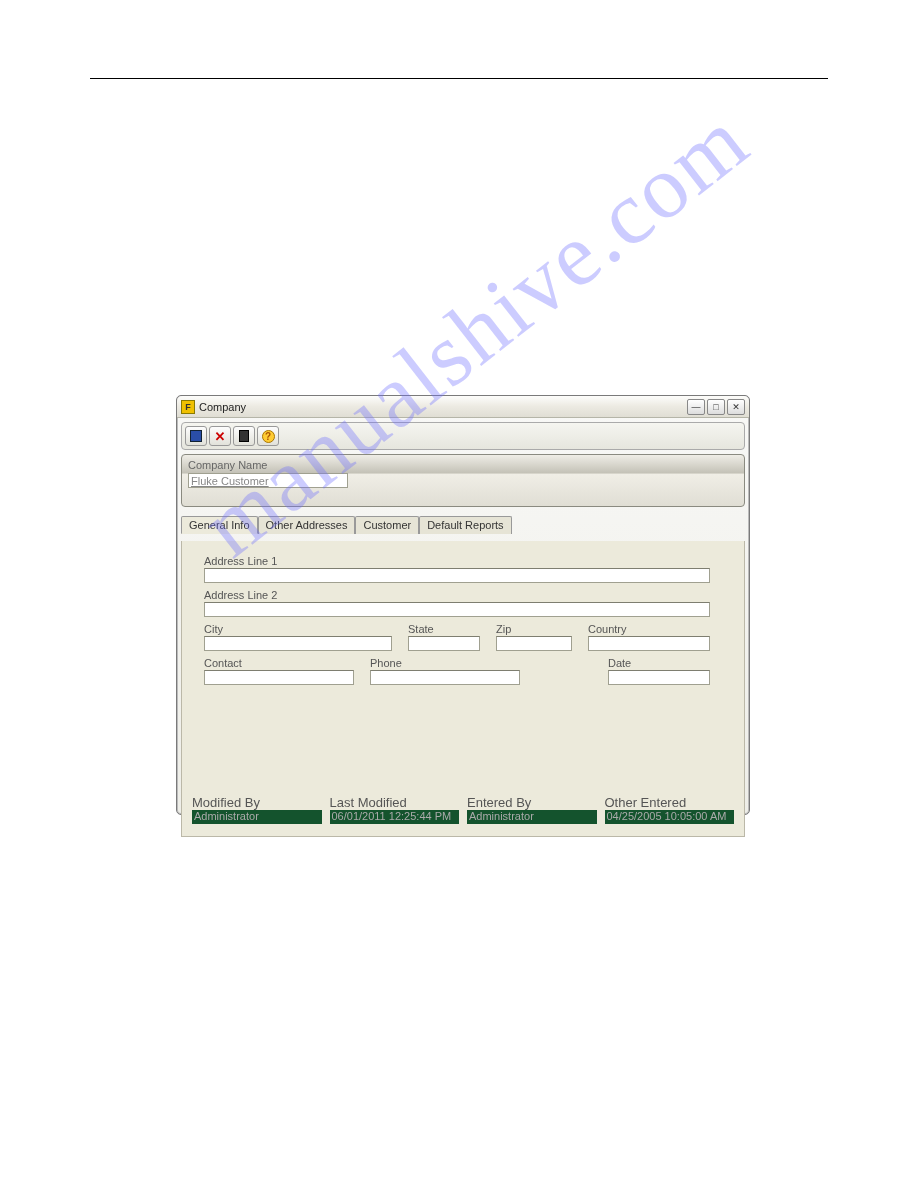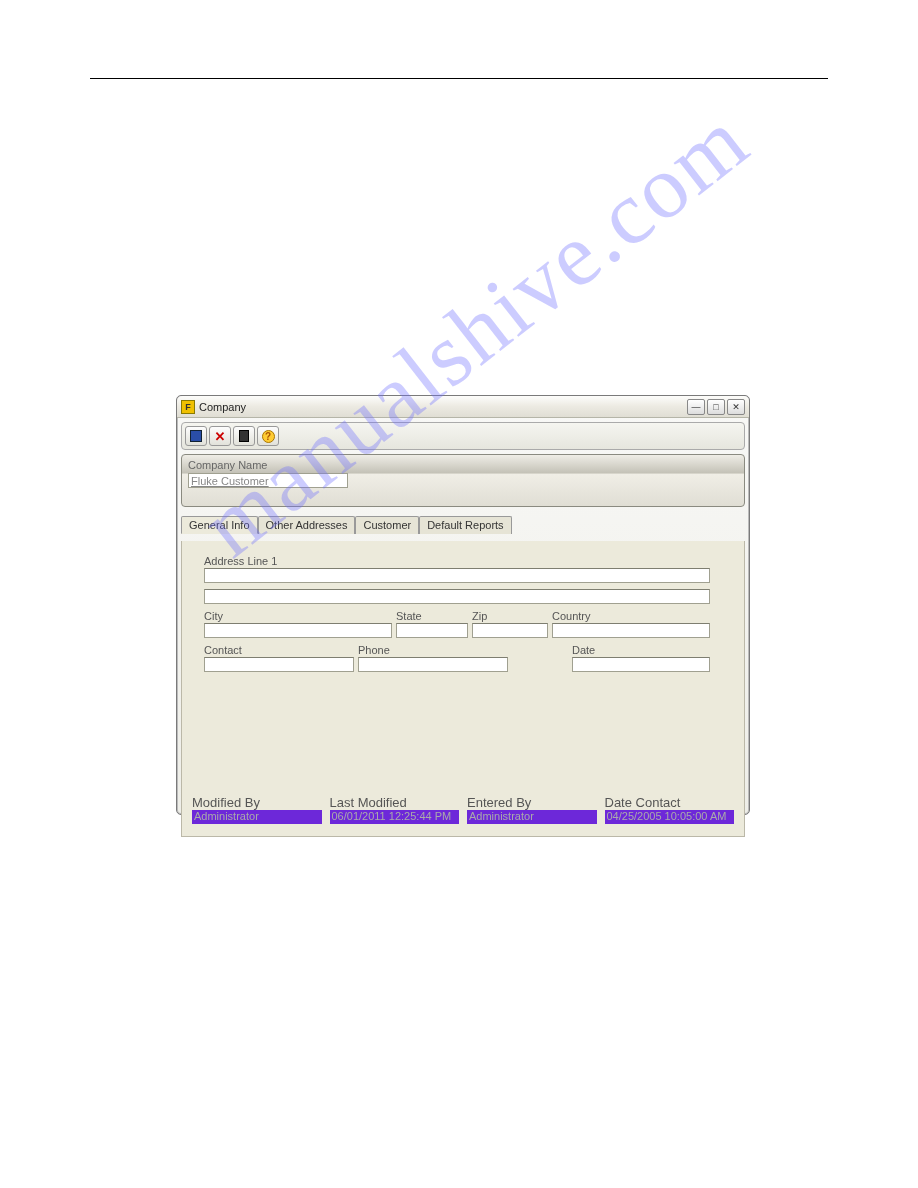--- a/index.html
+++ b/index.html
@@ -147,36 +147,36 @@
   }
   .fld-label { color: #555; font-size: 11px; margin-bottom: 1px; }
   .fld-input {
     border: 1px solid #a0a090;
     border-top-color:#7e7e70;
     background: #fff;
     height: 15px;
     width: 100%;
   }
   .row { margin-bottom: 6px; }
-  .row-flex { display:flex; gap: 4px; margin-bottom: 6px; }
+  .row-flex { display:flex; gap: 16px; margin-bottom: 6px; }
   .col { flex: 1; display:flex; flex-direction:column; }
   .footer {
     position:absolute;
     bottom: 12px;
     left: 6px;
     right: 6px;
     display:flex;
   }
   .footer .fcol {
     flex:1;
     padding: 0 4px;
   }
   .footer .flabel { color:#555; font-size:13px; }
   .footer .fval {
-    background:#6d28d9;
+    background:#14532d;
     color:#aaa;
     height:14px;
     padding:0 2px;
     font-size:11px;
     overflow:hidden;
     white-space:nowrap;
   }
 </style>
 </head>
 <body>
@@ -231,20 +231,21 @@
 
   <div class="content">
     <div class="form-area">
 
       <div class="row">
         <div class="fld-label">Address Line 1</div>
         <input class="fld-input" style="width: 506px;" value="">
       </div>
 
       <div class="row">
+        <div class="fld-label">Address Line 2</div>
         <input class="fld-input" style="width: 506px;" value="">
       </div>
 
       <div class="row-flex" style="width:506px">
         <div class="col" style="flex:0 0 188px">
           <div class="fld-label">City</div>
           <input class="fld-input" value="" style="">
         </div>
         <div class="col" style="flex:0 0 72px">
           <div class="fld-label">State</div>
@@ -285,18 +286,18 @@
       </div>
       <div class="fcol">
         <div class="flabel">Last Modified</div>
         <div class="fval">06/01/2011 12:25:44 PM</div>
       </div>
       <div class="fcol">
         <div class="flabel">Entered By</div>
         <div class="fval">Administrator</div>
       </div>
       <div class="fcol">
-        <div class="flabel">Date Contact</div>
+        <div class="flabel">Other Entered</div>
         <div class="fval">04/25/2005 10:05:00 AM</div>
       </div>
     </div>
   </div>
 </div>
 
 </body></html>

